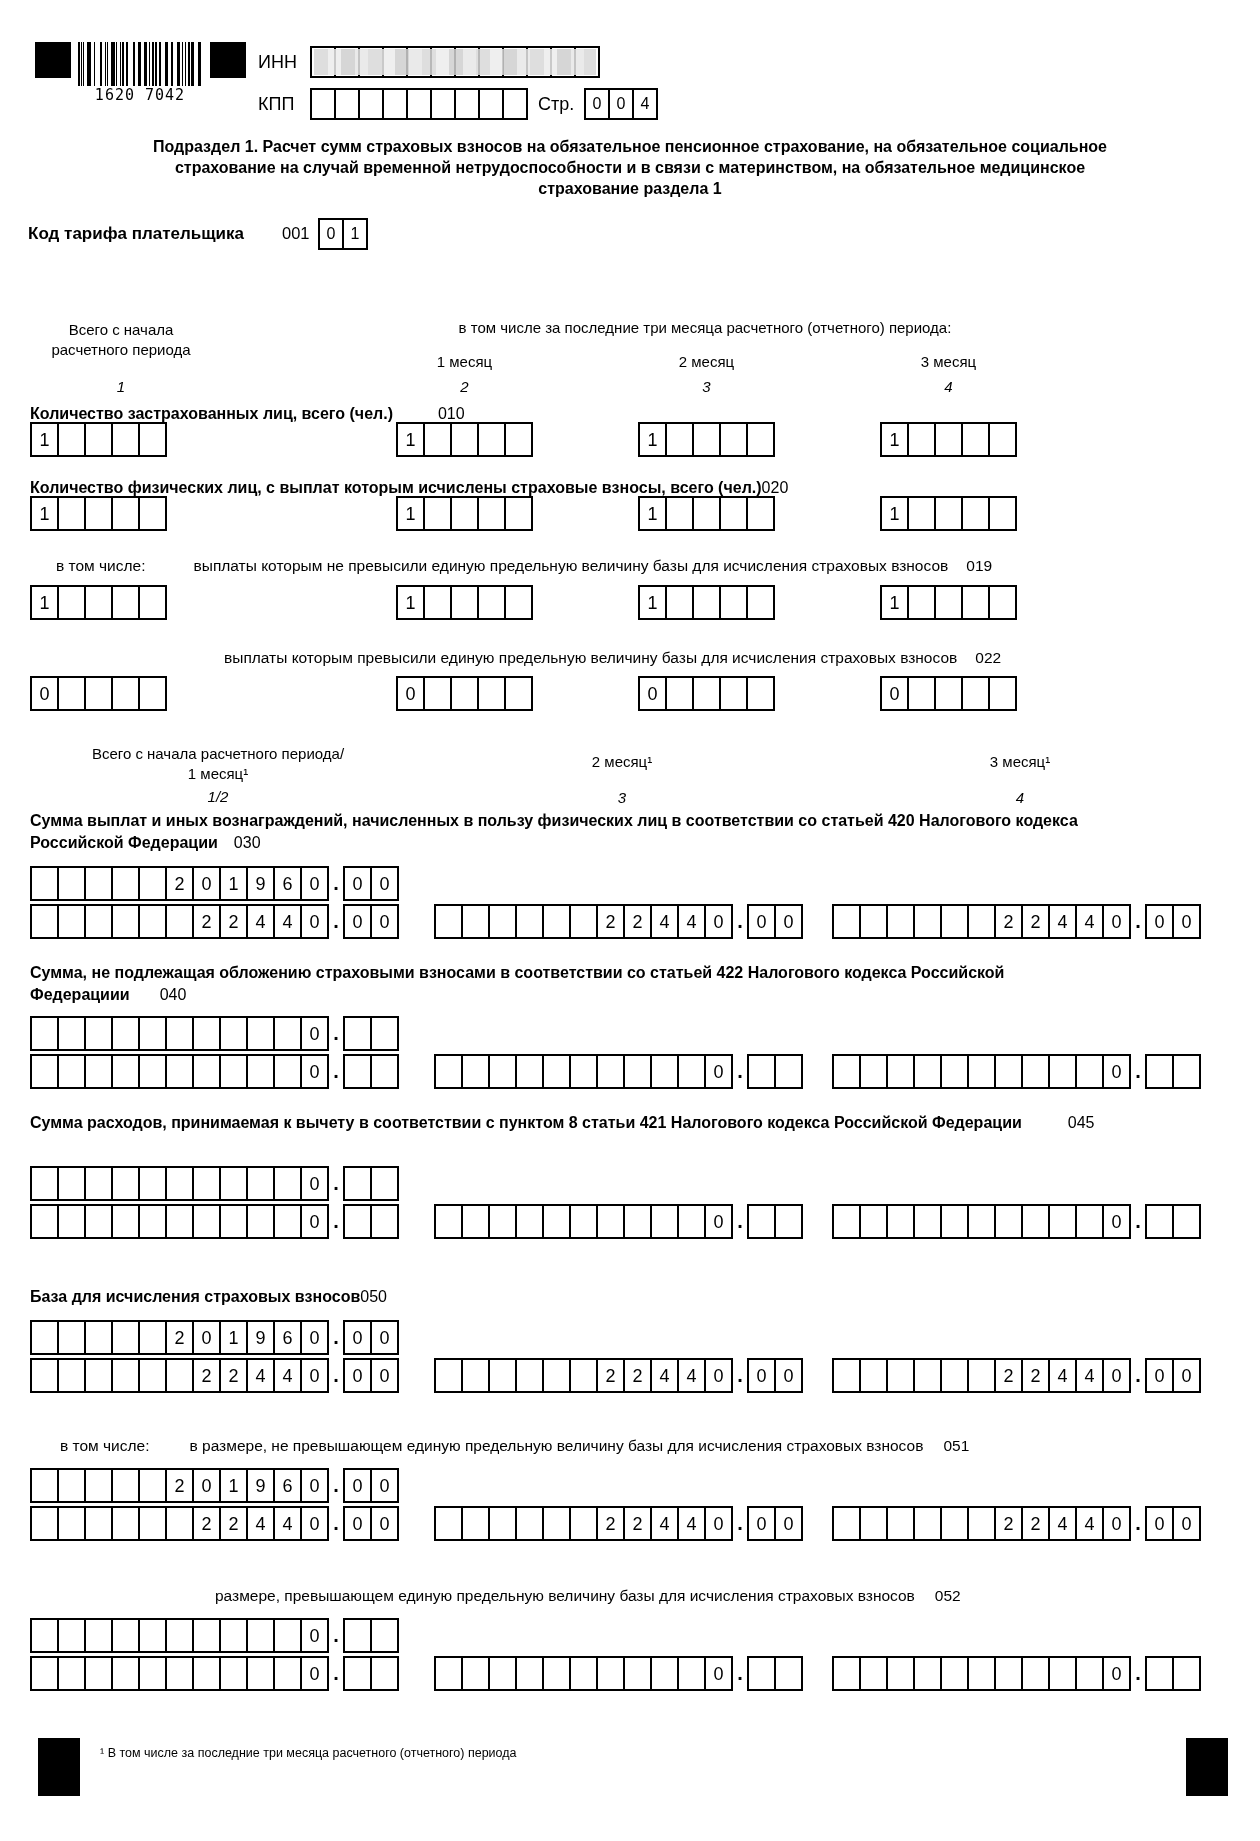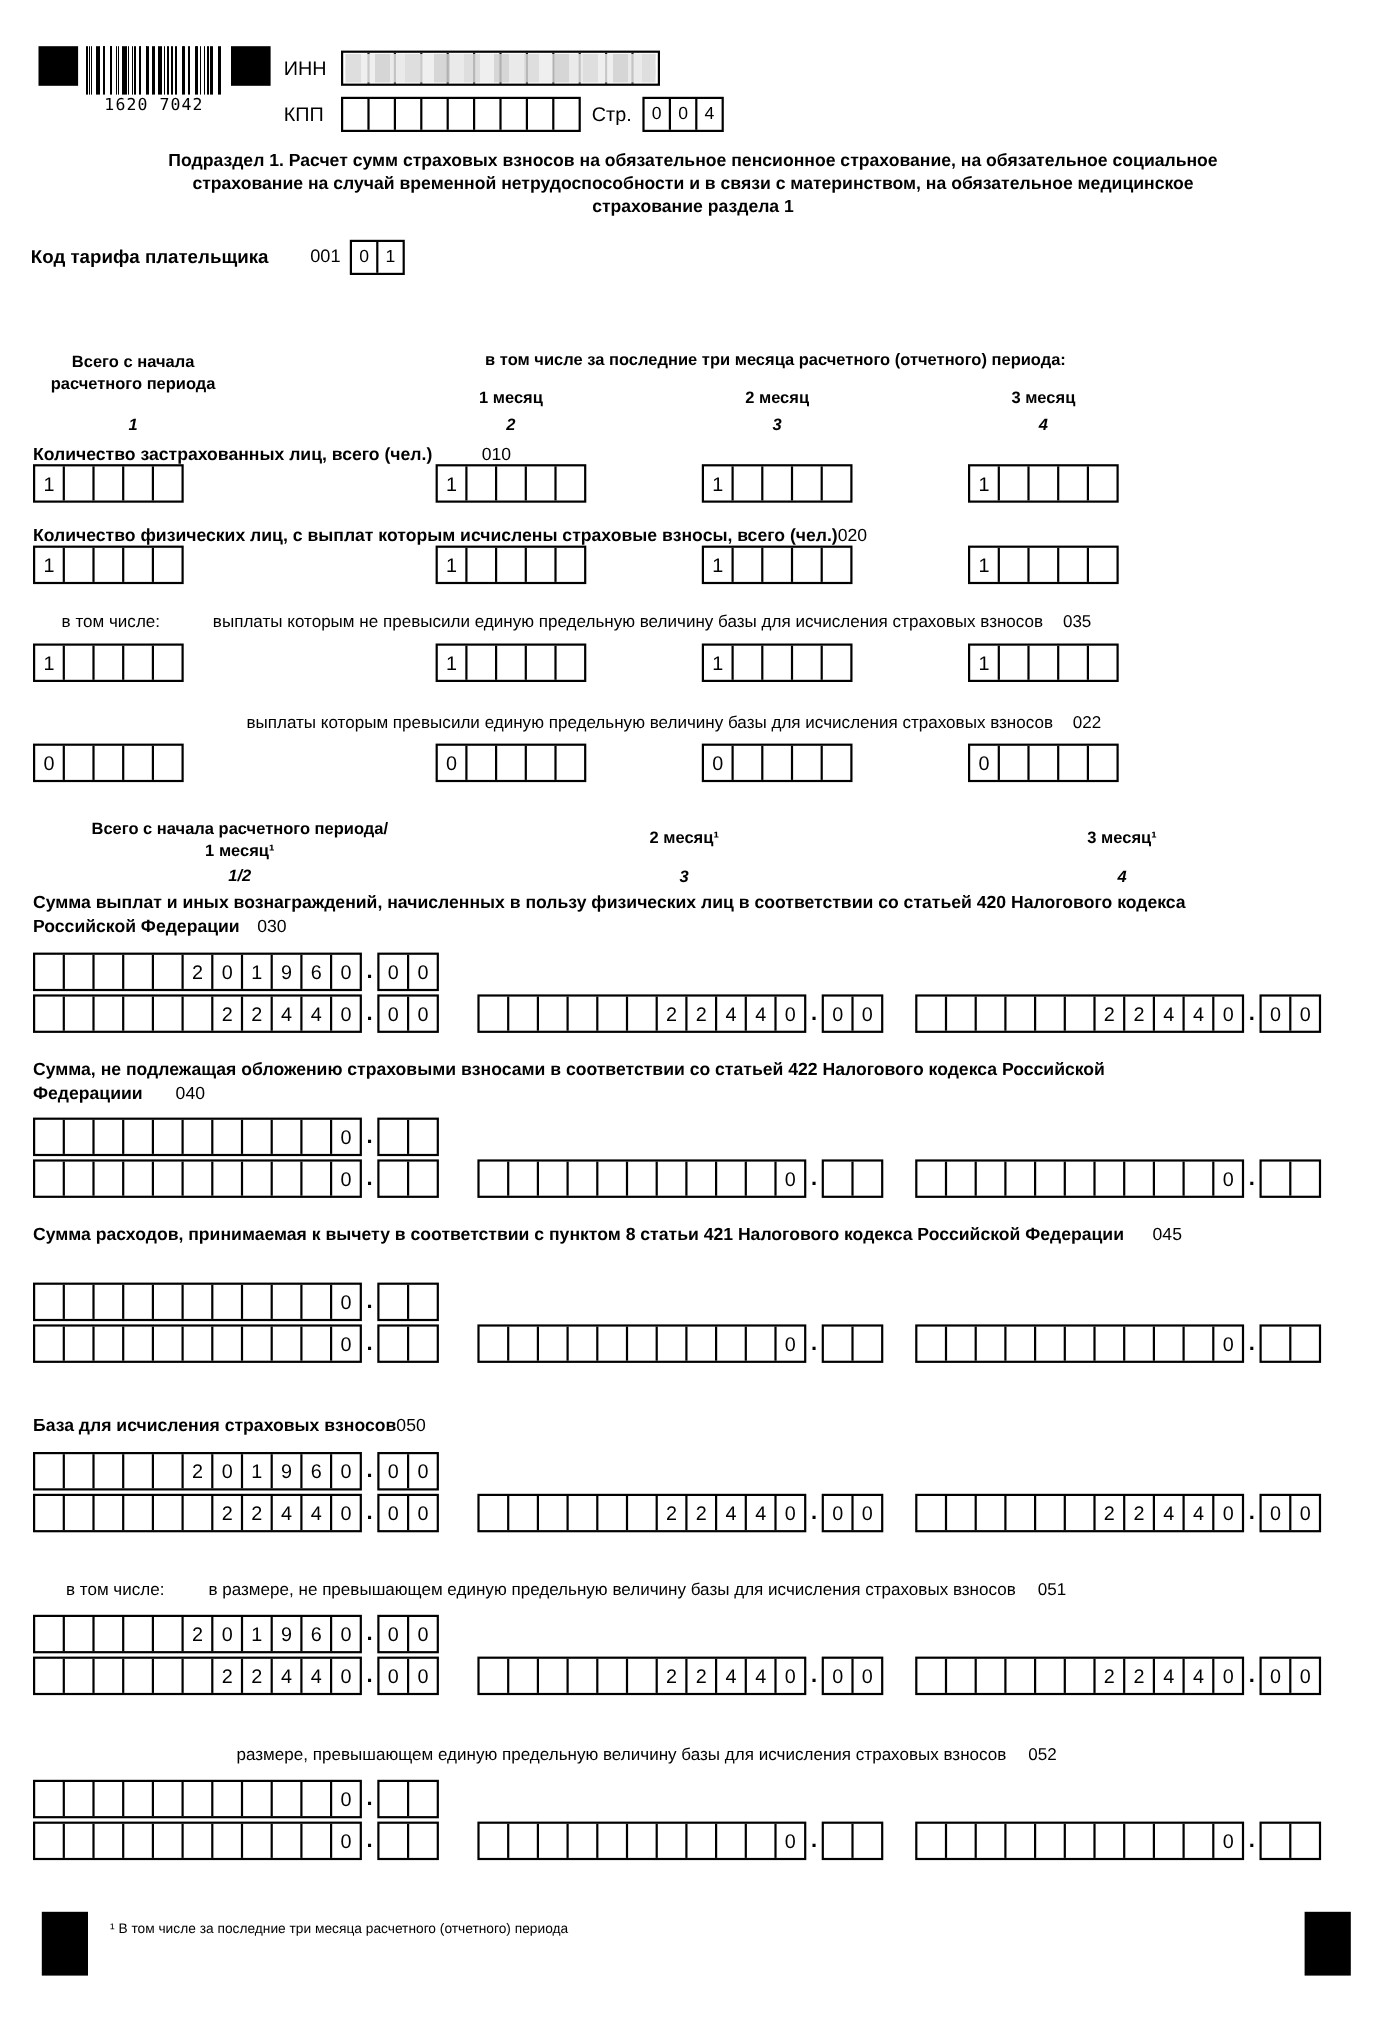--- a/index.html
+++ b/index.html
@@ -1,20 +1,20 @@
 <!DOCTYPE html>
 <html><head>
 <meta charset="utf-8">
 <style>
   * { margin:0; padding:0; box-sizing:content-box; }
   html,body { background:#fff; }
   .page { position:relative; width:1260px; height:1841px; background:#fff; color:#000;
           font-family:"Liberation Sans",sans-serif; overflow:hidden; }
   .abs { position:absolute; }
-  .center { text-align:center;font-weight:bold; }
+  .center { text-align:center; }
   .bold { font-weight:bold; }
   .it { font-style:italic; }
   .sq { position:absolute; width:36px; height:36px; background:#000; }
   .mark { position:absolute; width:42px; height:58px; background:#000; }
 
   
   .cbox { display:flex; border:2px solid #000; background:#fff; }
   .cbox .cell { width:25px; height:31px; border-left:2px solid #000;
                 display:flex; align-items:center; justify-content:center;
                 font-size:18px; line-height:1; }
@@ -174,21 +174,21 @@
     <div class="cgroup cbox" style="left:880px">
         <div class="cell">1</div>
         <div class="cell"></div>
         <div class="cell"></div>
         <div class="cell"></div>
         <div class="cell"></div>
       </div>
   </div>
 
   <div class="lblrow" style="top:556px;left:56px">
-    <span>в том числе:</span><span style="margin-left:48px">выплаты которым не превысили единую предельную величину базы для исчисления страховых взносов</span><span class="code" style="margin-left:18px">035</span>
+    <span>в том числе:</span><span style="margin-left:48px">выплаты которым не превысили единую предельную величину базы для исчисления страховых взносов</span><span class="code" style="margin-left:18px">019</span>
   </div>
   <div class="money-line" style="top:585px">
     <div class="cgroup cbox" style="left:30px">
         <div class="cell">1</div>
         <div class="cell"></div>
         <div class="cell"></div>
         <div class="cell"></div>
         <div class="cell"></div>
       </div>
     <div class="cgroup cbox" style="left:396px">
@@ -432,21 +432,21 @@
         </div>
       <span class="dot"></span>
       <div class="cbox">
           <div class="cell"></div>
           <div class="cell"></div>
         </div>
     </div>
   </div>
 
   <div class="lblrow bold mlabel" style="top:1112px;left:30px">
-    <span>Сумма расходов, принимаемая к вычету в соответствии с пунктом 8 статьи 421 Налогового кодекса Российской Федерации</span><span class="code" style="margin-left:26px">045</span>
+    <span>Сумма расходов, принимаемая к вычету в соответствии с пунктом 8 статьи 421 Налогового кодекса Российской Федерации</span><span class="code" style="margin-left:46px">045</span>
   </div>
   <div class="money-line" style="top:1166px">
     <div class="money-group" style="left:30px">
       <div class="cbox">
           <div class="cell"></div>
           <div class="cell"></div>
           <div class="cell"></div>
           <div class="cell"></div>
           <div class="cell"></div>
           <div class="cell"></div>

